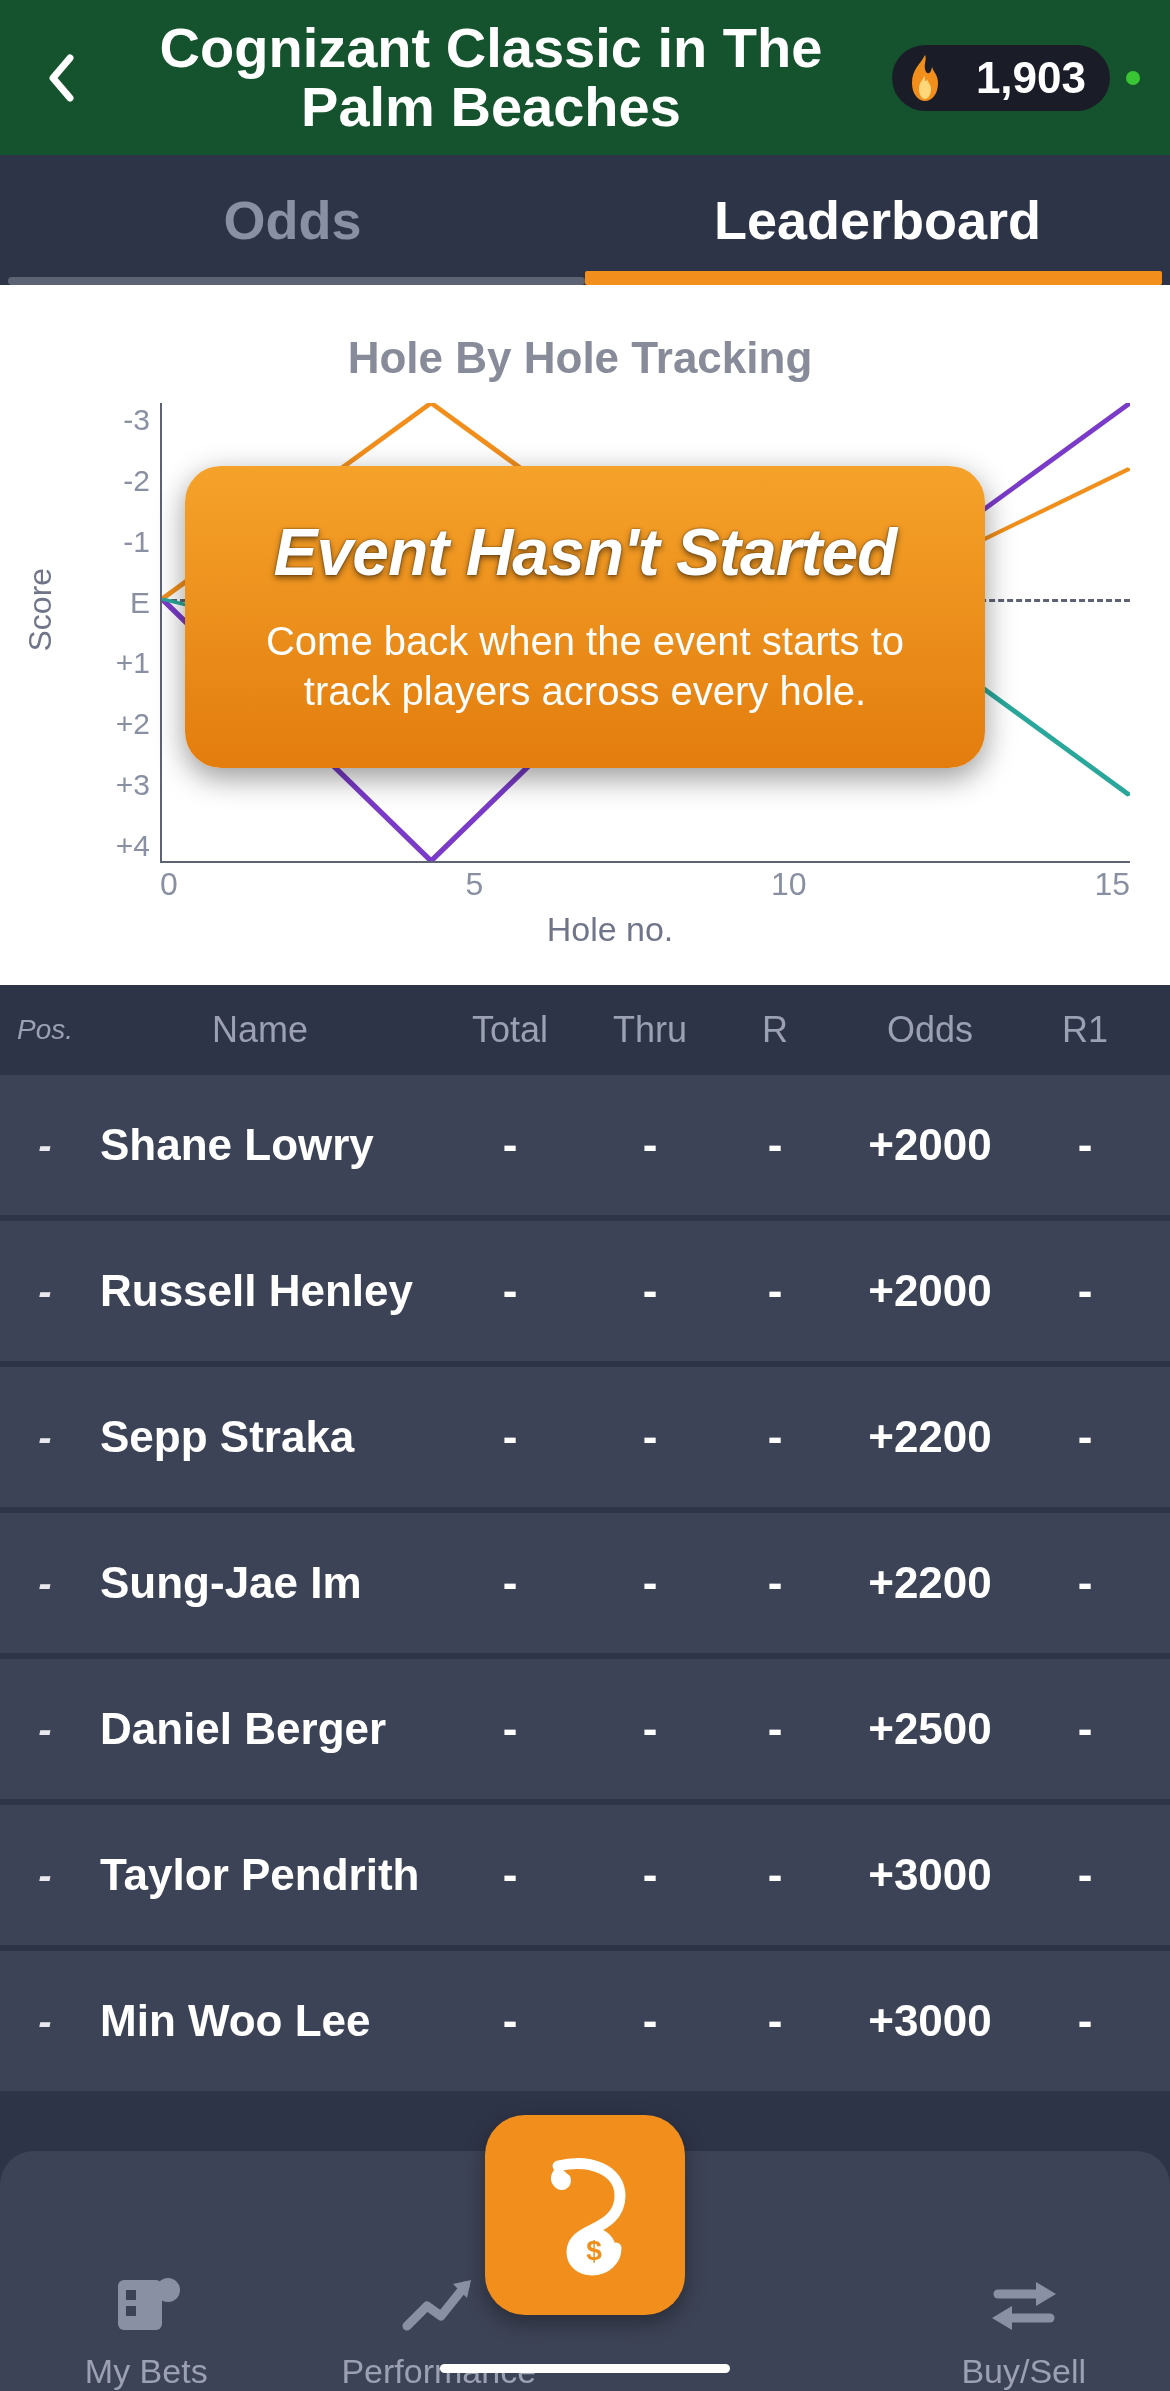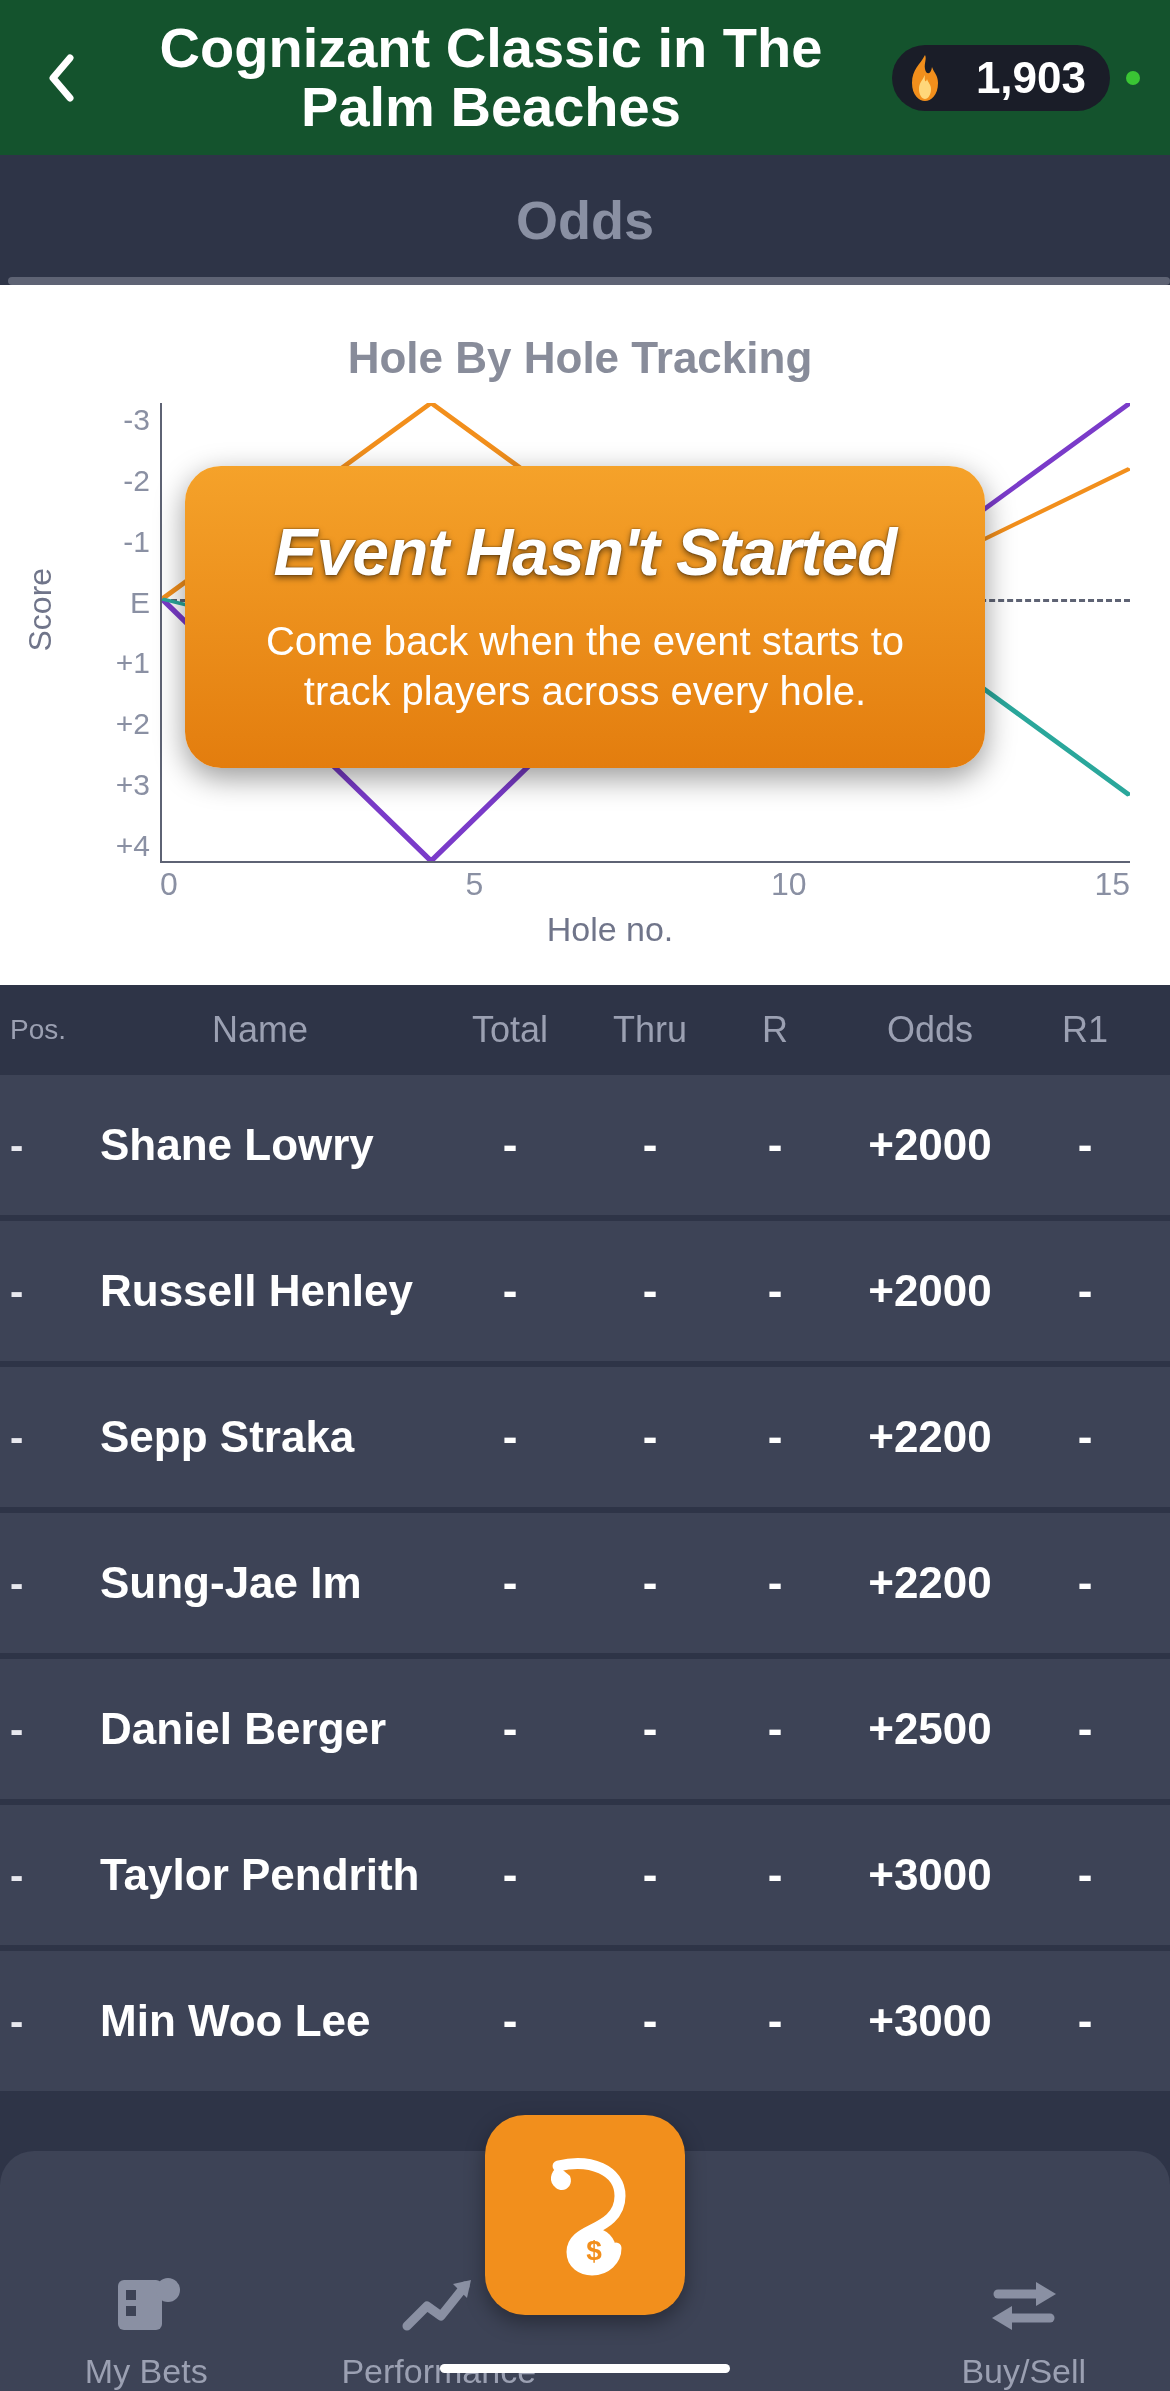--- a/index.html
+++ b/index.html
@@ -195,21 +195,21 @@
   .table-header {
     display: flex;
     align-items: center;
     background: #2e3447;
     height: 90px;
     padding: 0 20px 0 10px;
     color: #9ba0b2;
     font-size: 36px;
     font-weight: 500;
   }
-  .col-pos   { width: 70px;  text-align: left; font-size: 28px;}
+  .col-pos   { width: 70px;  text-align: center; font-size: 28px; font-style: italic;}
   .col-name  { width: 360px; padding-left: 20px; }
   .col-total { width: 140px; text-align: center; }
   .col-thru  { width: 140px; text-align: center; }
   .col-r     { width: 110px; text-align: center; }
   .col-odds  { width: 200px; text-align: center; }
   .col-r1    { width: 110px; text-align: center; }
 
   .table-header .col-name { text-align: center; padding-left: 0; }
 
   .row {
@@ -298,20 +298,23 @@
       </svg>
       <span class="coin-count">1,903</span>
     </div>
     <div class="green-dot"></div>
   </div>
 </div>
 
 <div class="tabs">
   <div class="tab inactive">
     <span>Odds</span>
+  </div>
+  <div class="tab active">
+    <span>Leaderboard</span>
   </div>
 </div>
 
 <div class="chart-area">
   <div class="chart-title">Hole By Hole Tracking</div>
   <div class="chart-body">
     <div class="y-axis-label">Score</div>
     <div class="y-ticks">
       <span class="y-tick">-3</span>
       <span class="y-tick">-2</span>

